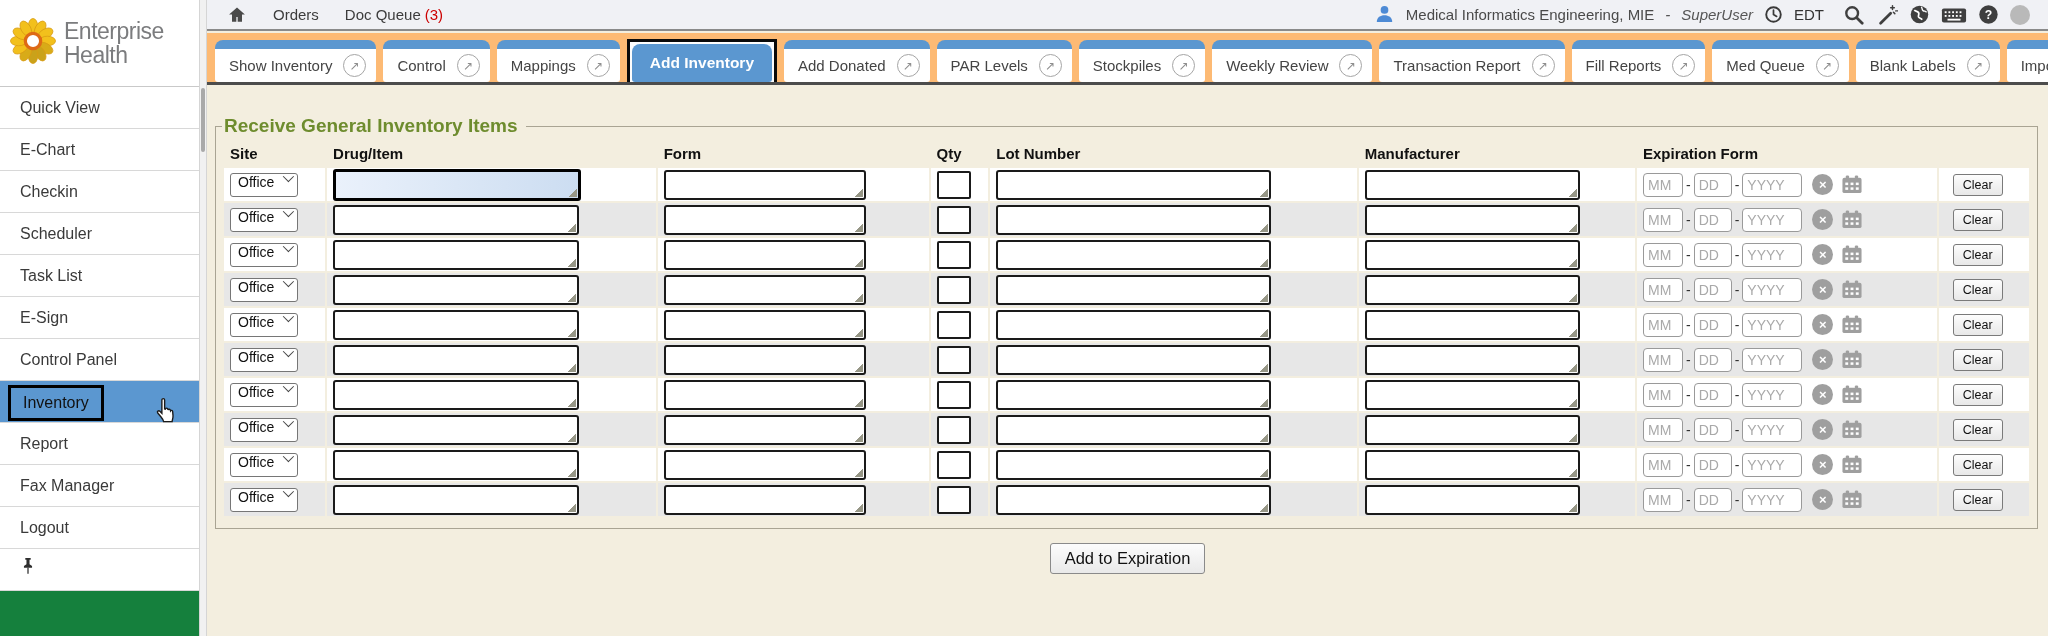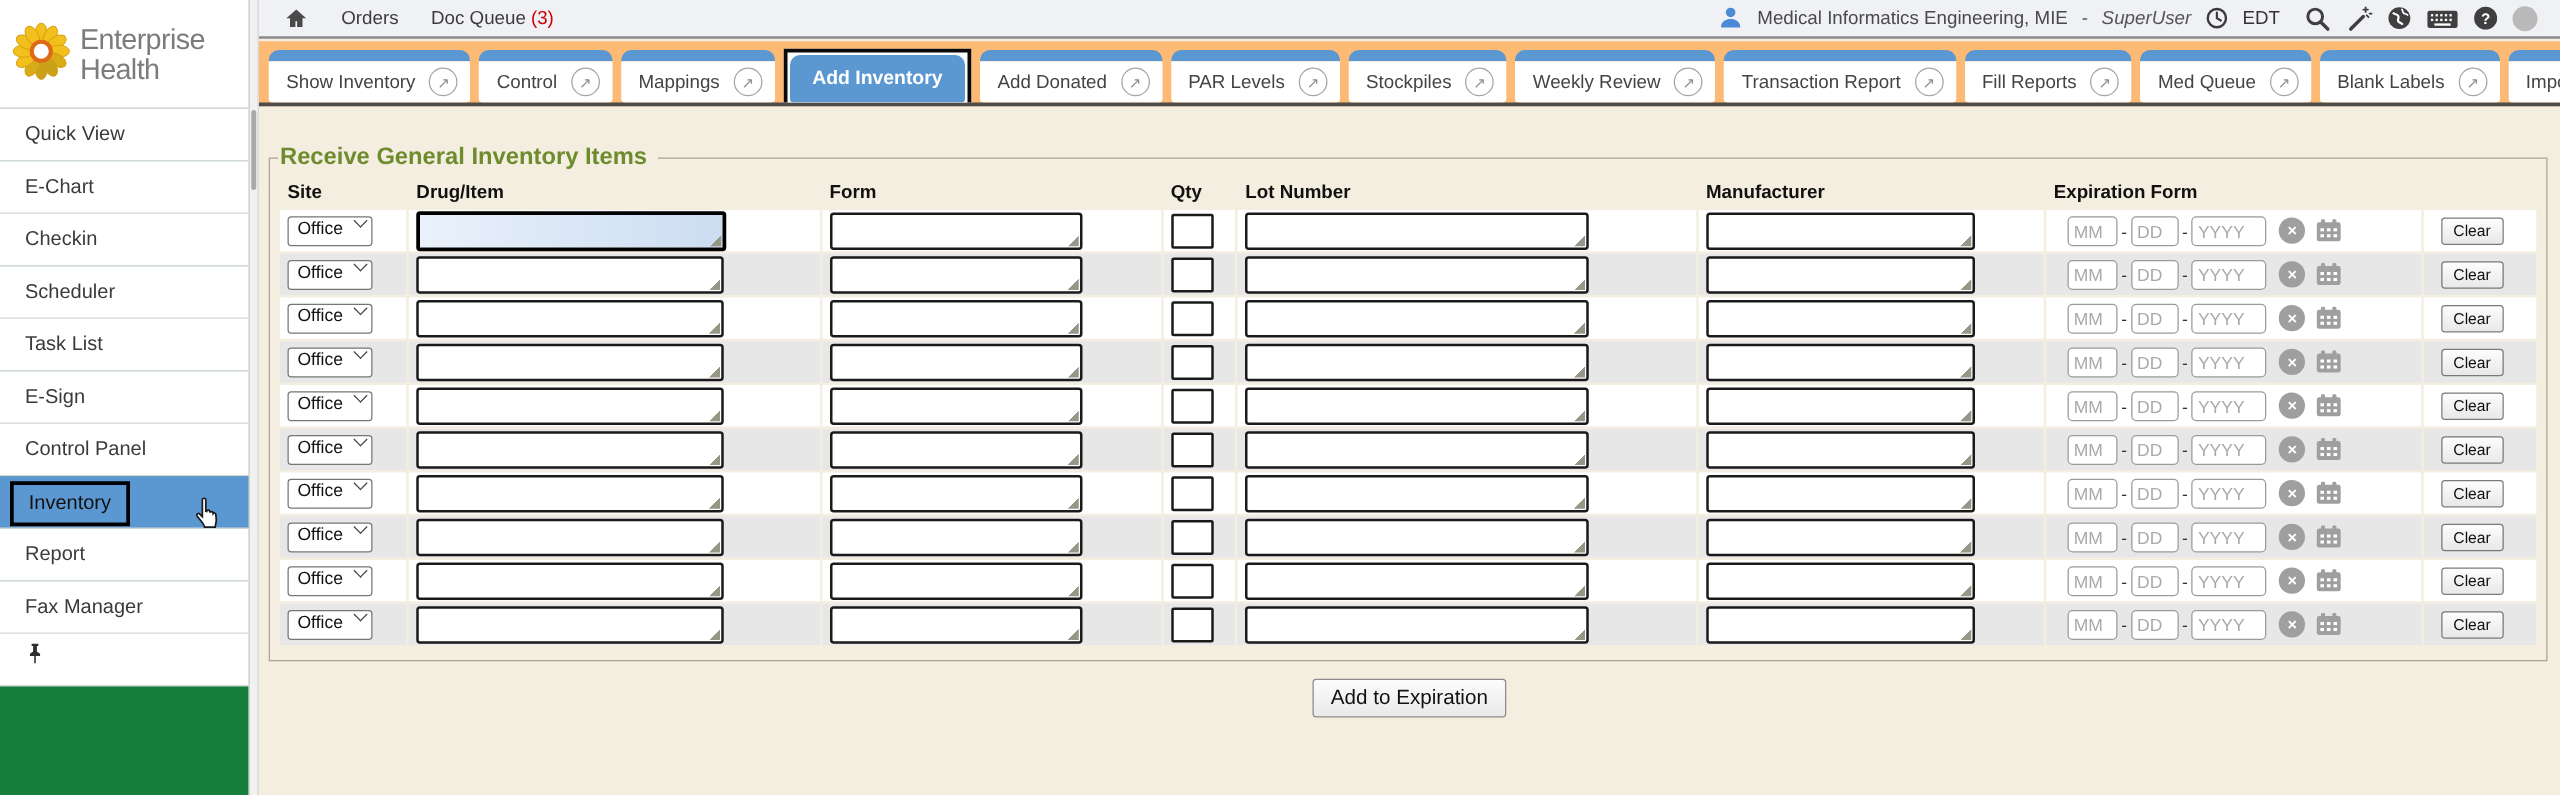--- a/index.html
+++ b/index.html
@@ -50,21 +50,21 @@
   
   .select{display:inline-flex;align-items:flex-start;justify-content:space-between;width:68px;height:24px;background:#fff;border:1px solid #767676;border-radius:3px;font-size:14px;color:#111;padding:0 6px 0 7px;box-sizing:border-box;}
   .chev{width:7px;height:7px;border-right:1.6px solid #444;border-bottom:1.6px solid #444;transform:rotate(45deg) translateY(-2px);}
   .textbox{position:relative;width:75%;height:26px;background:#fff;border:2px solid #1a1a1a;border-radius:3px;box-sizing:content-box;}
   .textbox .grip{position:absolute;right:1px;bottom:1px;width:9px;height:9px;background:linear-gradient(to bottom right,transparent 52%,#979787 52%);}
   .textbox.focused{border:3px solid #000;background:linear-gradient(90deg,#eaf1fb 0%,#ccddf1 100%);}
   .qtybox{width:30px;height:24px;background:#fff;border:2px solid #1a1a1a;border-radius:2px;}
   .exp-wrap{display:flex;align-items:center;gap:4px;}
   .exp-wrap input{height:22px;border:1px solid #9a9a9a;border-radius:4px;font-size:14px;color:#333;padding:0 4px;box-sizing:content-box;background:#fff;font-family:inherit;}
   .exp-wrap input::placeholder{color:#a9a9a9;opacity:1;}
-  .in-mm{width:30px;margin-left:11px;} .in-dd{width:28px;} .in-yy{width:50px;}
+  .in-mm{width:30px;} .in-dd{width:28px;} .in-yy{width:50px;}
   .dash{color:#333;font-size:14px;margin:0 -1px;}
   .xcirc{width:21px;height:21px;border-radius:50%;background:#9f9f9f;color:#fff;display:inline-flex;align-items:center;justify-content:center;font-size:13px;font-weight:bold;margin-left:6px;}
   .btn-clear{font-family:inherit;font-size:12.5px;color:#111;background:linear-gradient(#fdfdfd,#e8e8e8);border:1px solid #7a7a7a;border-radius:3px;padding:3px 9px;margin-left:8px;}
   .submit-row{text-align:center;margin-top:14px;}
   .btn-submit{font-family:inherit;font-size:16.5px;color:#111;background:linear-gradient(#fcfcfc,#e9e9e9);border:1px solid #8a8a8a;border-radius:3px;padding:5px 14px;}
   
   .cursor{position:absolute;left:152px;top:396px;z-index:30;}
 </style>
 </head>
 <body>
@@ -121,20 +121,23 @@
     <span class="active-box">
       <span>Inventory</span>
     </span>
   </li>
       <li class="side-item">
     <span>Report</span>
   </li>
       <li class="side-item">
     <span>Fax Manager</span>
   </li>
+      <li class="side-item">
+    <span>Logout</span>
+  </li>
       <li class="side-item pin-item">
     <span>
       <svg width="16" height="18" viewBox="0 0 16 20">
             <path d="M5 1 h6 v2 h-1.3 v5 l2.8 2 v2 H3.5 v-2 l2.8-2 V3 H5 Z" fill="#2e2e2e"></path>
             <path d="M8 12 v6.5" stroke="#2e2e2e" stroke-width="1.4"></path>
           </svg>
     </span>
   </li>
     </ul>
 </div>

